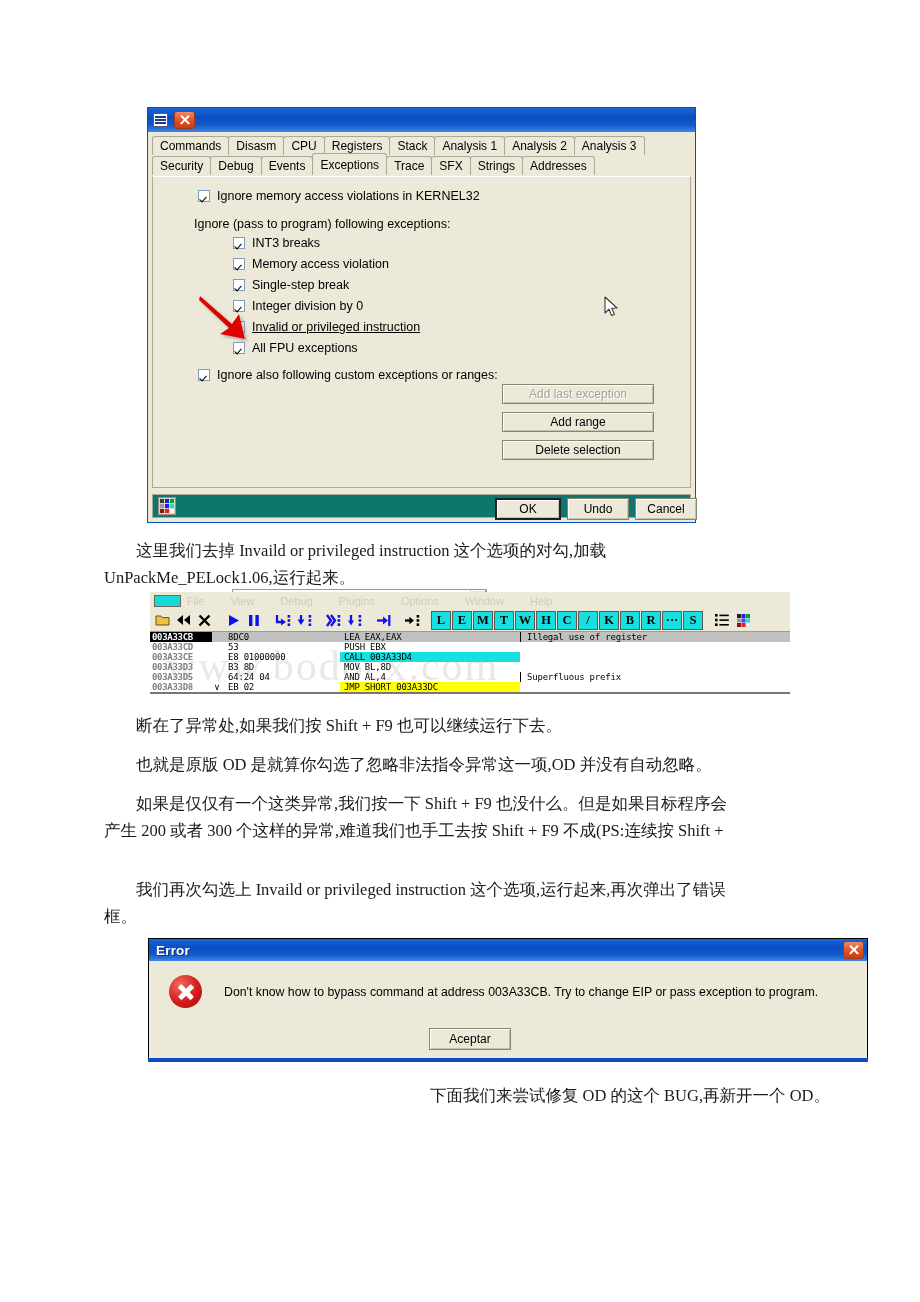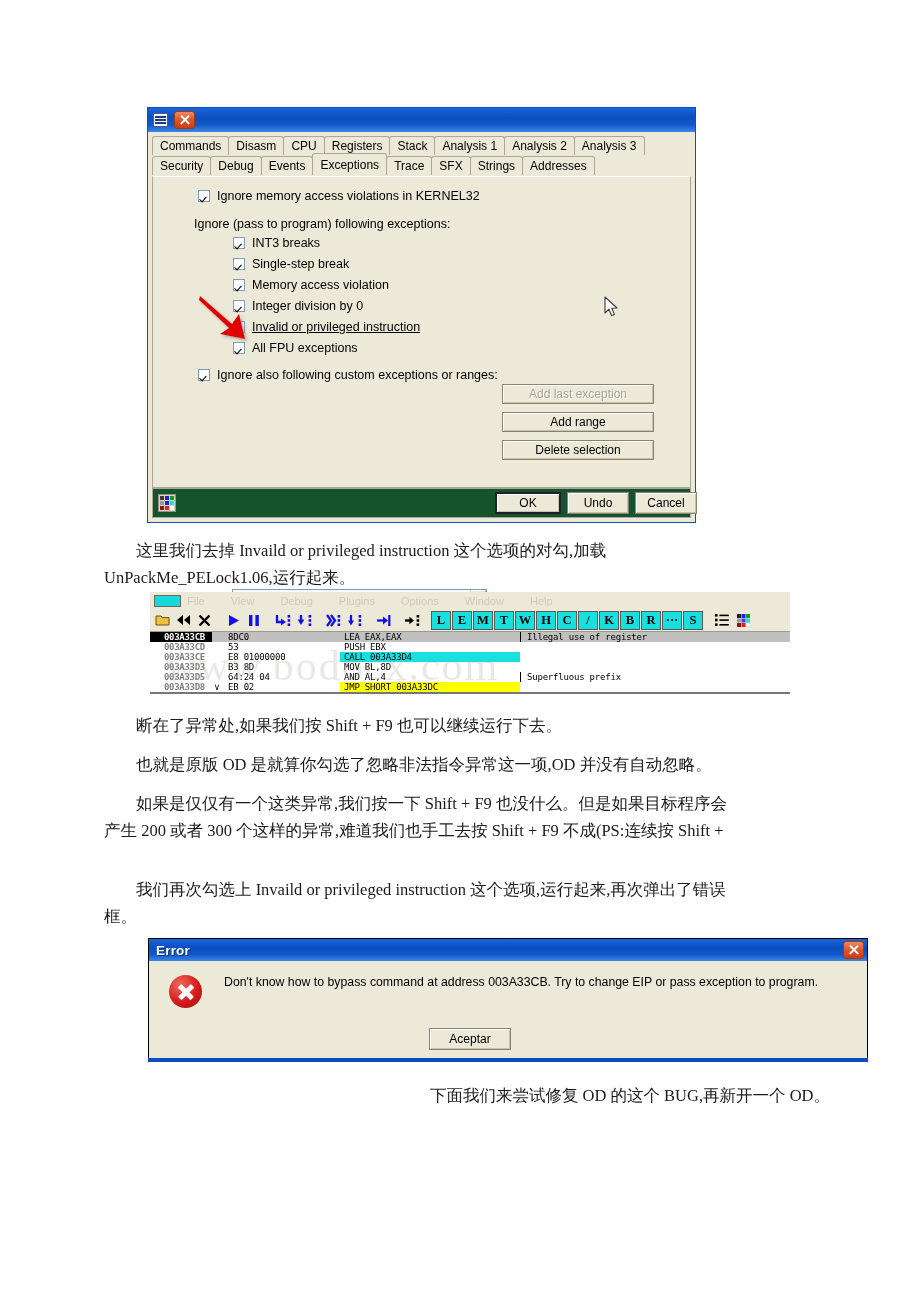--- a/index.html
+++ b/index.html
@@ -136,22 +136,22 @@
     box-shadow:inset 1px 1px 0 #ffffff, inset -1px -1px 0 #c6c0ad;
     font-size:12px;color:#000;
     display:flex;align-items:center;justify-content:center;
     box-sizing:border-box;
     font-family:"Liberation Sans", sans-serif;
   }
   .btn.disabled{color:#a8a293;text-shadow:1px 1px 0 #fff;}
   .btn.default{border:2px solid #20202a;}
 
   .dlg-footer{
-    position:absolute;left:4px;right:4px;bottom:4px;height:30px;
-    border:1px solid #aca899;background:#14532d;
+    position:absolute;left:4px;right:4px;bottom:4px;height:24px;
+    border:1px solid #aca899;background:#0f766e;
     box-sizing:border-box;
     display:flex;align-items:center;
   }
   .palette{
     width:18px;height:18px;margin-left:5px;
     border:1px solid #9a9384;background:#d8d4c8;
     display:grid;grid-template-columns:repeat(3,1fr);grid-template-rows:repeat(3,1fr);
     gap:1px;padding:1px;box-sizing:border-box;
   }
 
@@ -217,21 +217,21 @@
     background:#ffffff;
     height:60px;position:relative;
     overflow:hidden;
   }
   .d-row{
     display:flex;height:10px;align-items:center;
     font-size:9px;line-height:10px;
     font-family:"DejaVu Sans Mono", monospace;
     white-space:pre;
   }
-  .d-addr{width:62px;color:#808080;font-weight:bold;padding-left:14px;box-sizing:border-box;letter-spacing:-0.3px;}
+  .d-addr{width:62px;color:#808080;font-weight:bold;padding-left:2px;box-sizing:border-box;letter-spacing:-0.3px;}
   .d-addr.cur{background:#000000;color:#ffffff;}
   .d-mark{width:10px;color:#000;text-align:center;}
   .d-hex{width:118px;color:#000;padding-left:6px;box-sizing:border-box;letter-spacing:-0.2px;}
   .d-mn{width:180px;color:#000;padding-left:4px;box-sizing:border-box;letter-spacing:-0.2px;}
   .d-cm{flex:1;color:#000;padding-left:6px;box-sizing:border-box;border-left:1px solid #000;letter-spacing:-0.2px;}
   .hl-cyan{background:#18e0e0;}
   .hl-yellow{background:#ffff00;}
   .row-sel{background:#c0c0c0;}
   .wm{
     position:absolute;left:16px;top:10px;
@@ -315,25 +315,25 @@
 
     <div class="plain-label" style="margin:14px 0 5px 41px;">Ignore (pass to program) following exceptions:</div>
 
     <div style="margin-left:80px;">
       <div class="chk-row" style="margin-bottom:7px;">
         <span class="cb checked"></span>
         <span>INT3 breaks</span>
       </div>
       <div class="chk-row" style="margin-bottom:7px;">
         <span class="cb checked"></span>
-        <span>Single-step break</span>
+        <span>Memory access violation</span>
       </div>
       <div class="chk-row" style="margin-bottom:7px;">
         <span class="cb checked"></span>
-        <span>Memory access violation</span>
+        <span>Single-step break</span>
       </div>
       <div class="chk-row" style="margin-bottom:7px;">
         <span class="cb checked"></span>
         <span>Integer division by 0</span>
       </div>
       <div class="chk-row" style="margin-bottom:7px;text-decoration:underline;">
         <span class="cb"></span>
         <span>Invalid or privileged instruction</span>
       </div>
       <div class="chk-row" style="margin-bottom:0;">
@@ -604,21 +604,21 @@
 <div class="para" style="top:876px;">
   <span class="ind"></span><span>我们再次勾选上 Invaild or privileged instruction 这个选项,运行起来,再次弹出了错误</span><br>
   <span>框。</span>
 </div>
 
 <div class="abs" id="dlg-error">
   <div class="titlebar">
     <span class="title-text">Error</span>
     <span class="close-btn"></span>
   </div>
-  <div style="display:flex;padding:14px 0 0 20px;">
+  <div style="display:flex;align-items:center;padding:14px 0 0 20px;">
     <span class="err-icon"></span>
     <span class="err-text" style="margin-left:22px;">Don't know how to bypass command at address 003A33CB. Try to change EIP or pass exception to program.</span>
   </div>
   <div class="btn abs" style="left:280px;top:89px;width:82px;height:22px;">Aceptar</div>
   <div class="blue-base"></div>
 </div>
 
 <div class="para" style="top:1082px;text-align:right;">
   <span class="ind"></span><span>下面我们来尝试修复 OD 的这个 BUG,再新开一个 OD。</span>
 </div>

